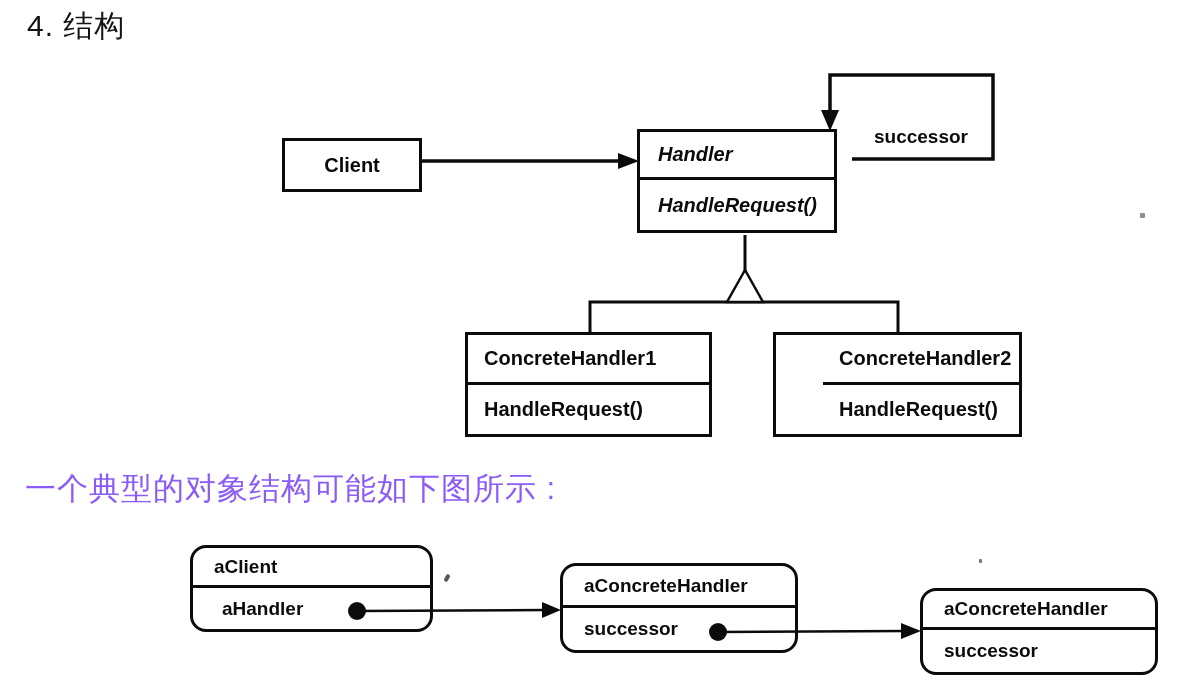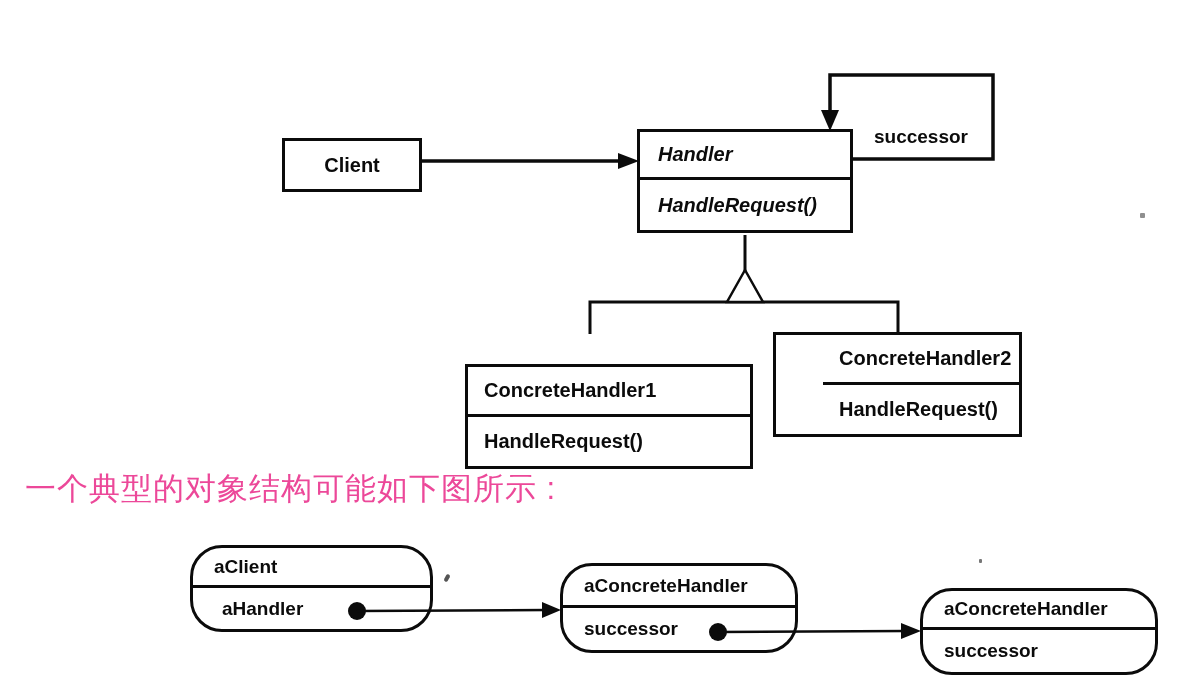--- a/index.html
+++ b/index.html
@@ -7,54 +7,54 @@
     position:relative;width:1178px;height:688px;background:#ffffff;
     font-family:"Liberation Sans","DejaVu Sans",sans-serif;
     color:#0b0b0b;overflow:hidden;
   }
   .abs{position:absolute;}
   #title{
     left:27px;top:6px;font-size:30px;font-weight:400;color:#141414;
     letter-spacing:1px;
   }
   #caption{
-    left:25px;top:468px;font-size:31px;font-weight:400;color:#ec4899;
+    left:25px;top:468px;font-size:31px;font-weight:400;color:#8b5cf6;
     letter-spacing:1px;
   }
   svg.layer{position:absolute;left:0;top:0;z-index:5;pointer-events:none;}
   
   .clsbox{
     position:absolute;background:#ffffff;border:3px solid #0b0b0b;
     box-sizing:border-box;z-index:2;display:flex;flex-direction:column;
   }
   .comp{
     display:flex;align-items:center;box-sizing:border-box;
     font-size:20px;font-weight:700;white-space:nowrap;
   }
   .comp.divided{border-bottom:3px solid #0b0b0b;}
   .italic{font-style:italic;}
   #client-box{left:282px;top:138px;width:140px;height:54px;}
   #client-box .comp{flex:1;justify-content:center;}
-  #handler-box{left:637px;top:129px;width:216px;height:104px;}
+  #handler-box{left:637px;top:129px;width:200px;height:104px;}
   #handler-box .comp{padding-left:18px;}
   #handler-box .comp.divided{height:48px;}
   #handler-box .comp.second{flex:1;}
-  #ch1-box{left:465px;top:332px;width:288px;height:105px;margin-top:32px;}
+  #ch1-box{left:465px;top:332px;width:247px;height:105px;}
   #ch2-box{left:773px;top:332px;width:249px;height:105px;padding-left:47px;}
   #ch1-box .comp,#ch2-box .comp{padding-left:16px;}
   #ch1-box .comp.divided,#ch2-box .comp.divided{height:50px;}
   #ch1-box .comp.second,#ch2-box .comp.second{flex:1;}
   #successor-label{
     left:862px;top:126px;width:118px;text-align:center;
     font-size:19px;font-weight:700;z-index:3;
   }
   
   .objbox{
     position:absolute;background:#ffffff;border:3px solid #0b0b0b;
-    border-radius:32px;box-sizing:border-box;z-index:2;
+    border-radius:16px;box-sizing:border-box;z-index:2;
     display:flex;flex-direction:column;overflow:hidden;
   }
   .objbox .comp{font-size:19px;padding-left:21px;}
   #aclient-box{left:190px;top:545px;width:243px;height:87px;}
   #aclient-box .comp.divided{height:40px;}
   #aclient-box .comp.second{flex:1;margin-left:8px;}
   #mid-box{left:560px;top:563px;width:238px;height:90px;}
   #mid-box .comp.divided{height:42px;}
   #mid-box .comp.second{flex:1;}
   #right-box{left:920px;top:588px;width:238px;height:87px;}
@@ -64,20 +64,21 @@
   .speck{position:absolute;background:#555;z-index:1;}
   #speck-1{left:445px;top:574px;width:4px;height:8px;transform:rotate(28deg);border-radius:2px;}
   #speck-2{left:1140px;top:213px;width:5px;height:5px;background:#8f8f8f;border-radius:1px;}
   #speck-3{left:979px;top:559px;width:3px;height:4px;background:#777;border-radius:1px;}
 </style>
 </head>
 <body>
 
 <div id="page">
 
+  <div id="title" class="abs">4. 结构</div>
   <div id="caption" class="abs">一个典型的对象结构可能如下图所示 :</div>
 
   <svg class="layer" width="1178" height="688" viewBox="0 0 1178 688">
 
     <g>
       <line x1="422" y1="161" x2="624" y2="161" stroke="#0b0b0b" stroke-width="3.5"></line>
       <polygon points="639,161 618,153 618,169" fill="#0b0b0b"></polygon>
     </g>
 
     <g>

